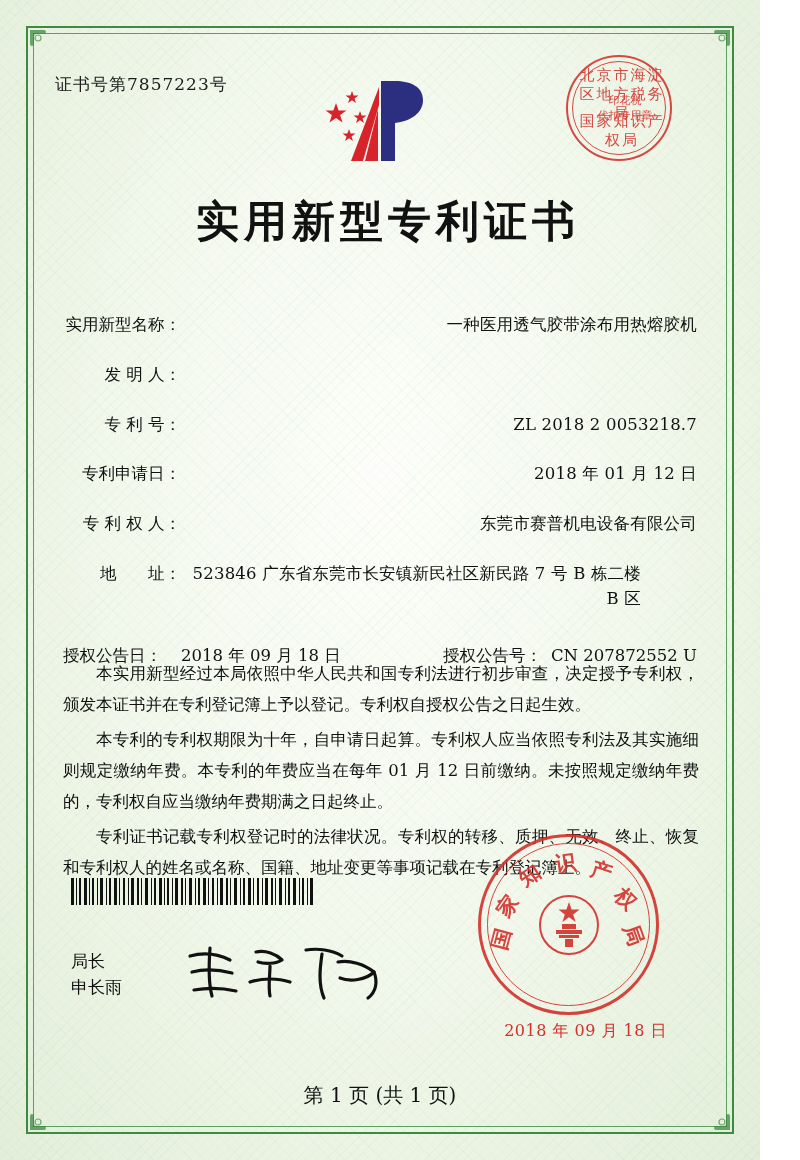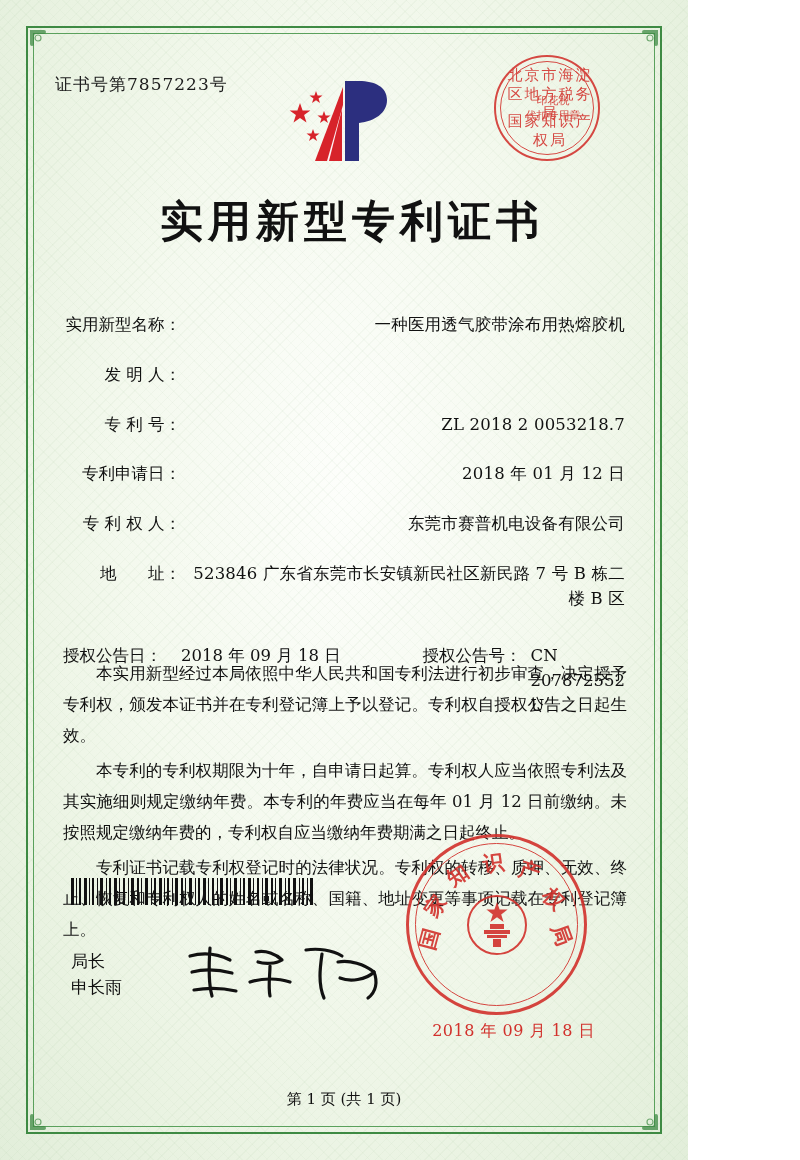--- a/index.html
+++ b/index.html
@@ -9,21 +9,21 @@
   body {
     width: 800px;
     height: 1160px;
     background: #ffffff;
     font-family: "Liberation Serif", "DejaVu Serif", serif;
     overflow: hidden;
   }
 
   .page {
     position: relative;
-    width: 688px;
+    width: 760px;
     height: 1160px;
     background:
       radial-gradient(ellipse at 50% 42%, #fdfefb 0%, #f4f9ee 45%, #eaf3e2 75%, #e2eeda 100%);
     box-sizing: border-box;
     overflow: hidden;
   }
 
   
   .page::before {
     content: "";
@@ -268,21 +268,21 @@
     font-family: "DejaVu Serif", serif;
     letter-spacing: 0.5px;
   }
 
   
   .footer {
     position: absolute;
     left: 0; right: 0;
     bottom: 18px;
     text-align: center;
-    font-size: 15px;
+    font-size: 20px;
     color: #111;
     font-family: "DejaVu Serif", serif;
   }
 </style>
 </head>
 <body>
 
 <div class="page">
 
   <div class="border-outer"></div>

